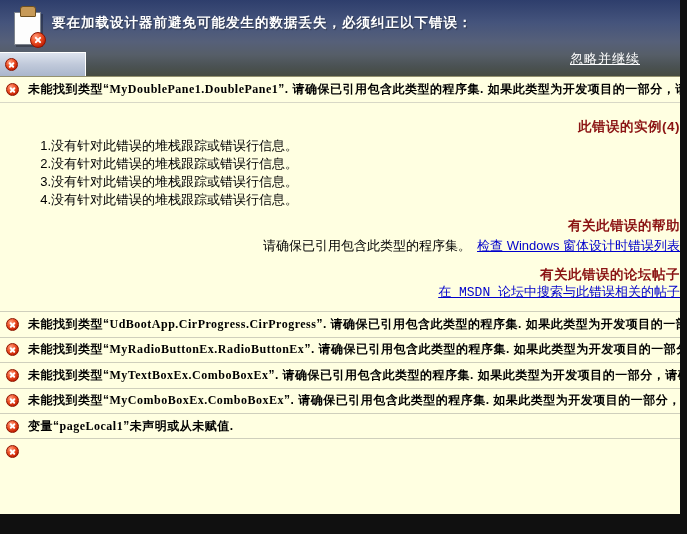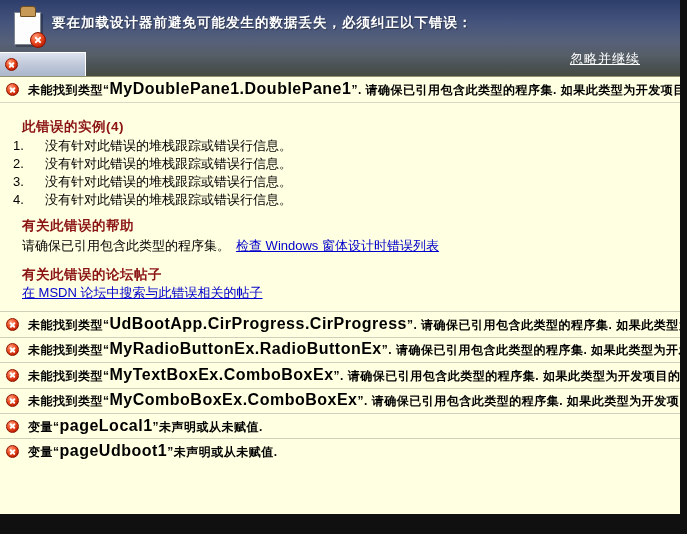--- a/index.html
+++ b/index.html
@@ -58,37 +58,37 @@
   .content{
     position:absolute; left:0; top:77px; width:680px; height:437px;
     background:#FFFFE1; overflow:hidden;
   }
   .err-row{
     height:25.4px; box-sizing:border-box; display:flex; align-items:center;
     padding-left:6px; white-space:nowrap; overflow:hidden;
   }
   .err-row.bordered{border-top:1px solid #cfcfbc;}
   .err-text{font-size:12px; font-weight:bold; color:#000; margin-left:9px; letter-spacing:.5px;}
-  .mono{font-family:Liberation Sans, sans-serif; font-size:16px; font-weight:bold;}
+  .mono{font-family:Liberation Serif, serif; font-size:12px; font-weight:bold;}
 
   .details{
     height:209px; box-sizing:border-box; border-top:1px solid #d8d8c6;
-    padding-left:22px; font-size:13px; color:#000; overflow:hidden;
+    padding-left:28px; font-size:13px; color:#000; overflow:hidden;text-align:right;
   }
   .d-heading{color:#8B1414; font-weight:bold; font-size:13.5px; line-height:15px; letter-spacing:.5px;}
   .h-instances{margin-top:16px;}
   .inst-list{margin-top:3px;}
   .inst-item{display:flex; line-height:18px;}
   .inst-num{width:32px; margin-left:-9px; flex:none;}
   .h-help{margin-top:9px;}
   .help-line{margin-top:4px; line-height:17px; white-space:nowrap;}
   .blue-link{color:#0000CC; text-decoration:underline; cursor:pointer;}
   .help-line .blue-link{margin-left:6px;}
   .h-forum{margin-top:13px;}
-  .forum-line{margin-top:2px; line-height:17px;}
+  .forum-line{margin-top:2px; line-height:17px;font-family:Liberation Mono, monospace;}
 </style>
 </head>
 <body>
 
 <div id="canvas">
   <div id="panel">
 
     <div class="header">
       <div class="clip-icon">
         <div class="clip-sheet"></div>
@@ -155,18 +155,17 @@
       <div class="err-row bordered">
         <span class="ball"></span>
         <span class="err-text"><span>未能找到类型“</span><span class="mono">MyComboBoxEx.ComboBoxEx</span><span>”. 请确保已引用包含此类型的程序集. 如果此类型为开发项目的一部分，请确保已生成项目.</span></span>
       </div>
       <div class="err-row bordered">
         <span class="ball"></span>
         <span class="err-text"><span>变量“</span><span class="mono">pageLocal1</span><span>”未声明或从未赋值.</span></span>
       </div>
       <div class="err-row bordered">
         <span class="ball"></span>
-        <span class="err-text"><span>变量“</span><span class="mono">pageUdboot1</span><span>”未声明或从未赋值.</span></span>
       </div>
 
     </div>
   </div>
 </div>
 
 </body></html>

